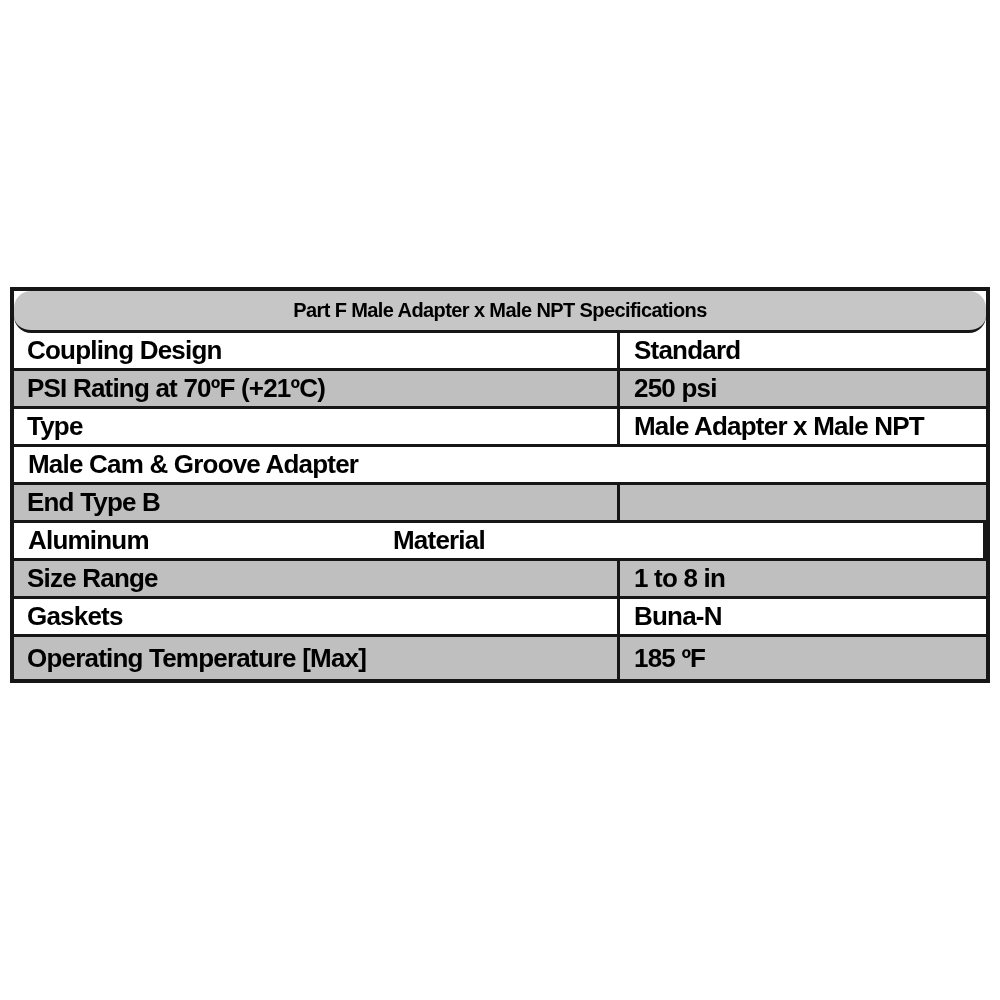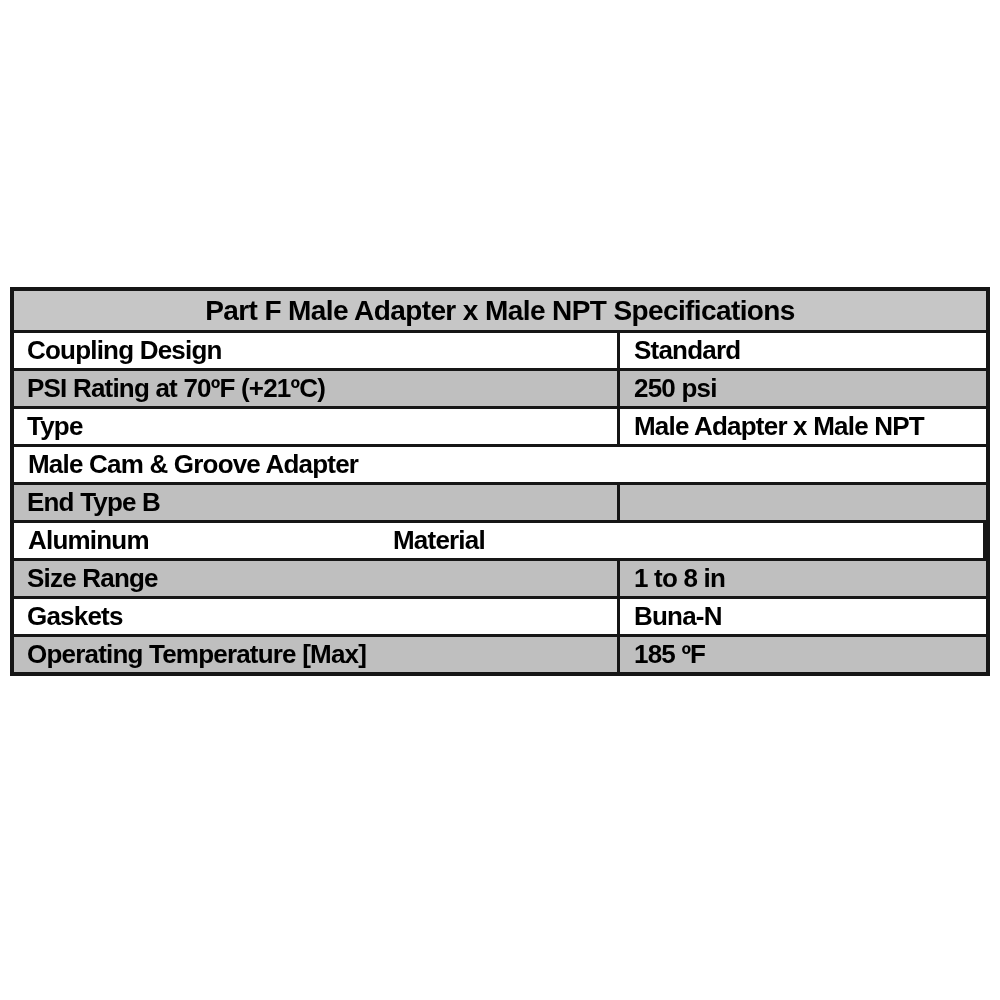--- a/index.html
+++ b/index.html
@@ -27,35 +27,36 @@
     background: #ffffff;
   }
   .title-row {
     height: 39px;
     background: var(--header-bg, #c6c6c6);
     border-bottom: 3px solid var(--border-color, #161616);
     display: flex;
     align-items: center;
     justify-content: center;
     font-weight: bold;
-    font-size: 28px;
+    font-size: 20px;
     letter-spacing: -0.6px;
     color: var(--text-color, #000000);
     white-space: nowrap;
+    border-radius: 17px;
   }
   .row {
     display: flex;
     height: 38px;
     box-sizing: border-box;
     border-bottom: 3px solid var(--border-color, #161616);
     background: var(--row-plain, #ffffff);
   }
   .row:last-child {
     border-bottom: none;
-    height: 35px;
+    height: 42px;
   }
   .row.shaded {
     background: var(--row-shaded, #bfbfbf);
   }
   .cell {
     display: flex;
     align-items: center;
     font-weight: bold;
     font-size: 26px;
     letter-spacing: -0.8px;

